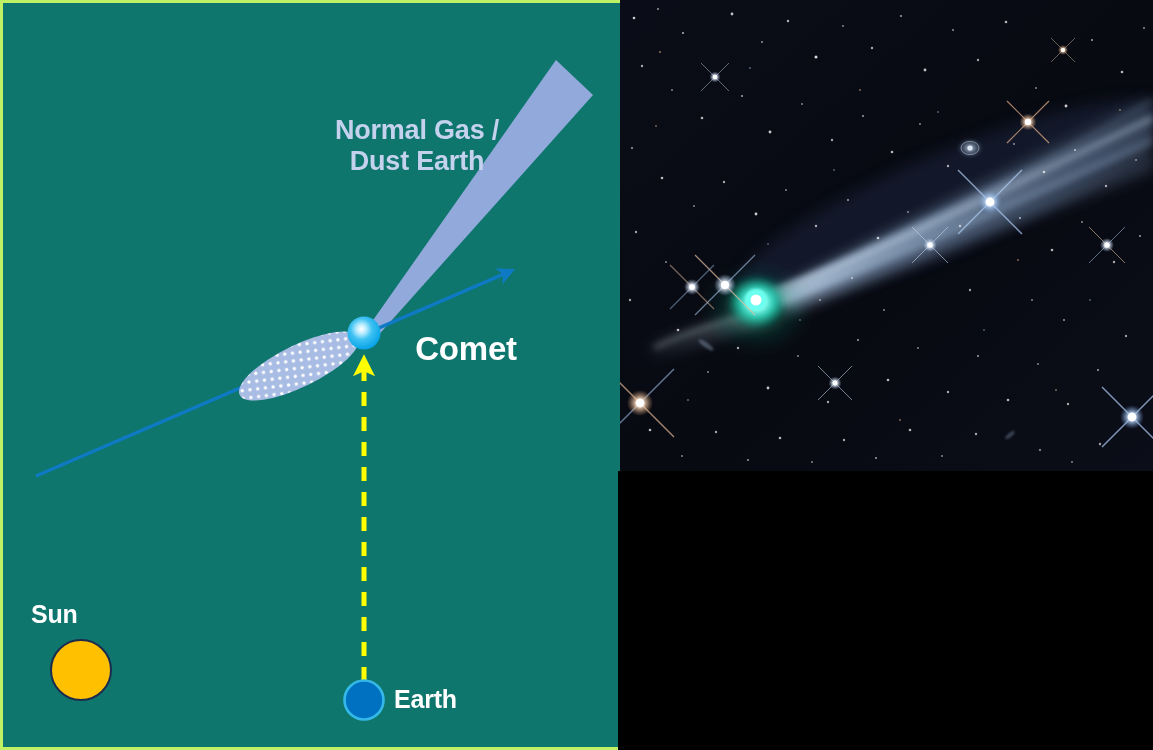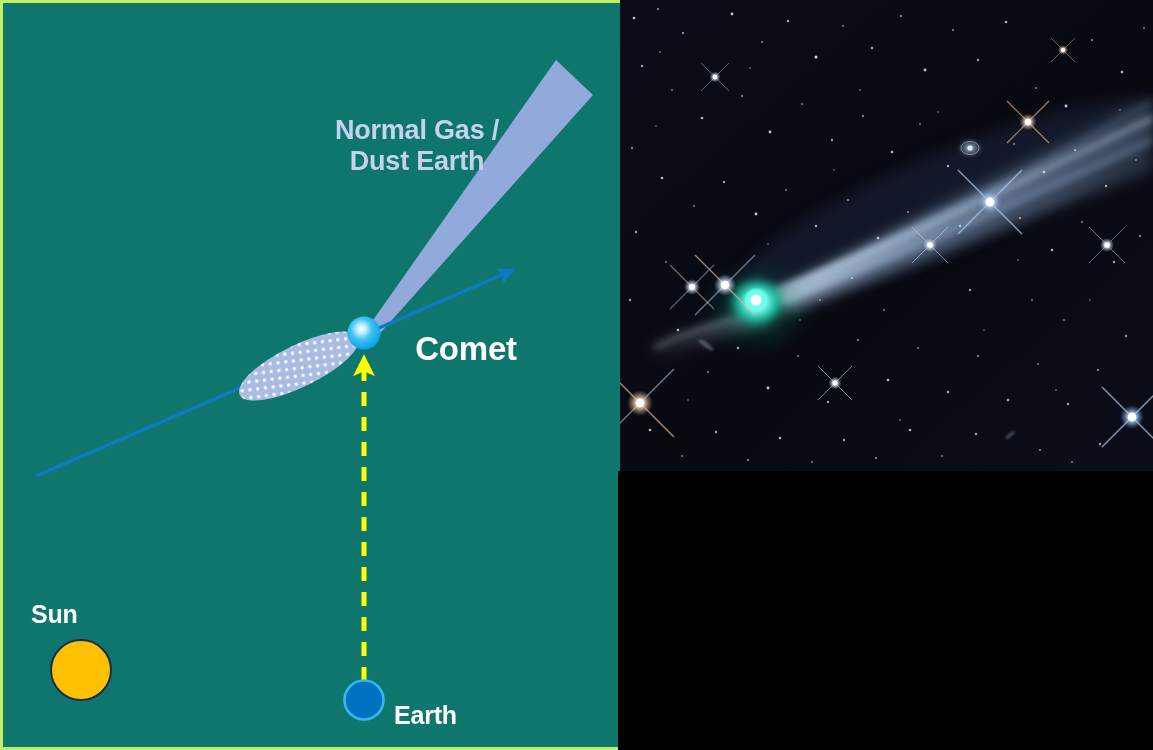--- a/index.html
+++ b/index.html
@@ -77,21 +77,20 @@
     left: 28px;
     top: 597px;
     color: #ffffff;
     font-size: 25px;
   }
   #label-earth {
     left: 391px;
     top: 682px;
     color: #ffffff;
     font-size: 25px;
-    margin-top: 16px;
   }
 
   
   #photo-panel {
     position: absolute;
     left: 620px;
     top: 0;
     width: 533px;
     height: 471px;
     overflow: hidden;

